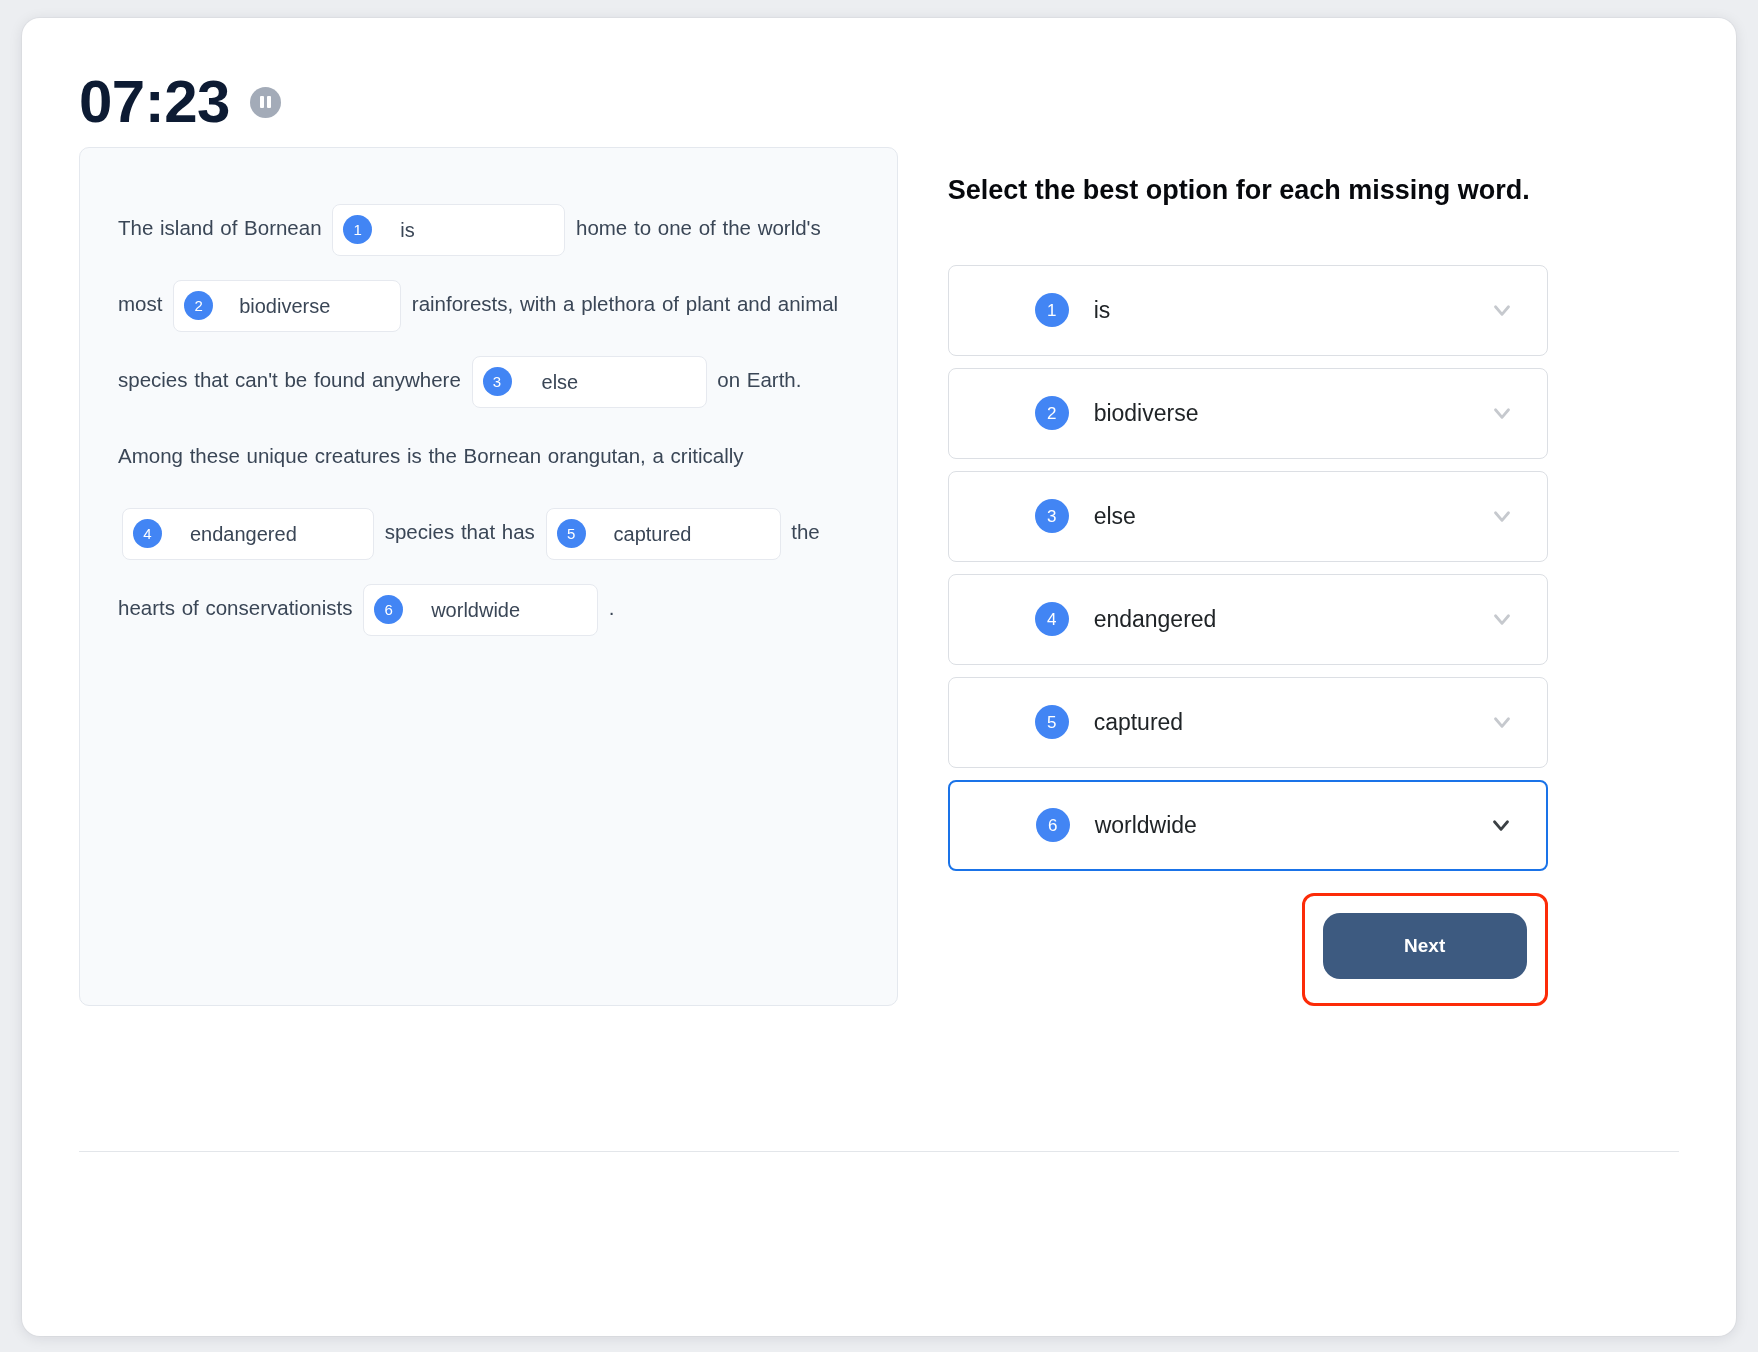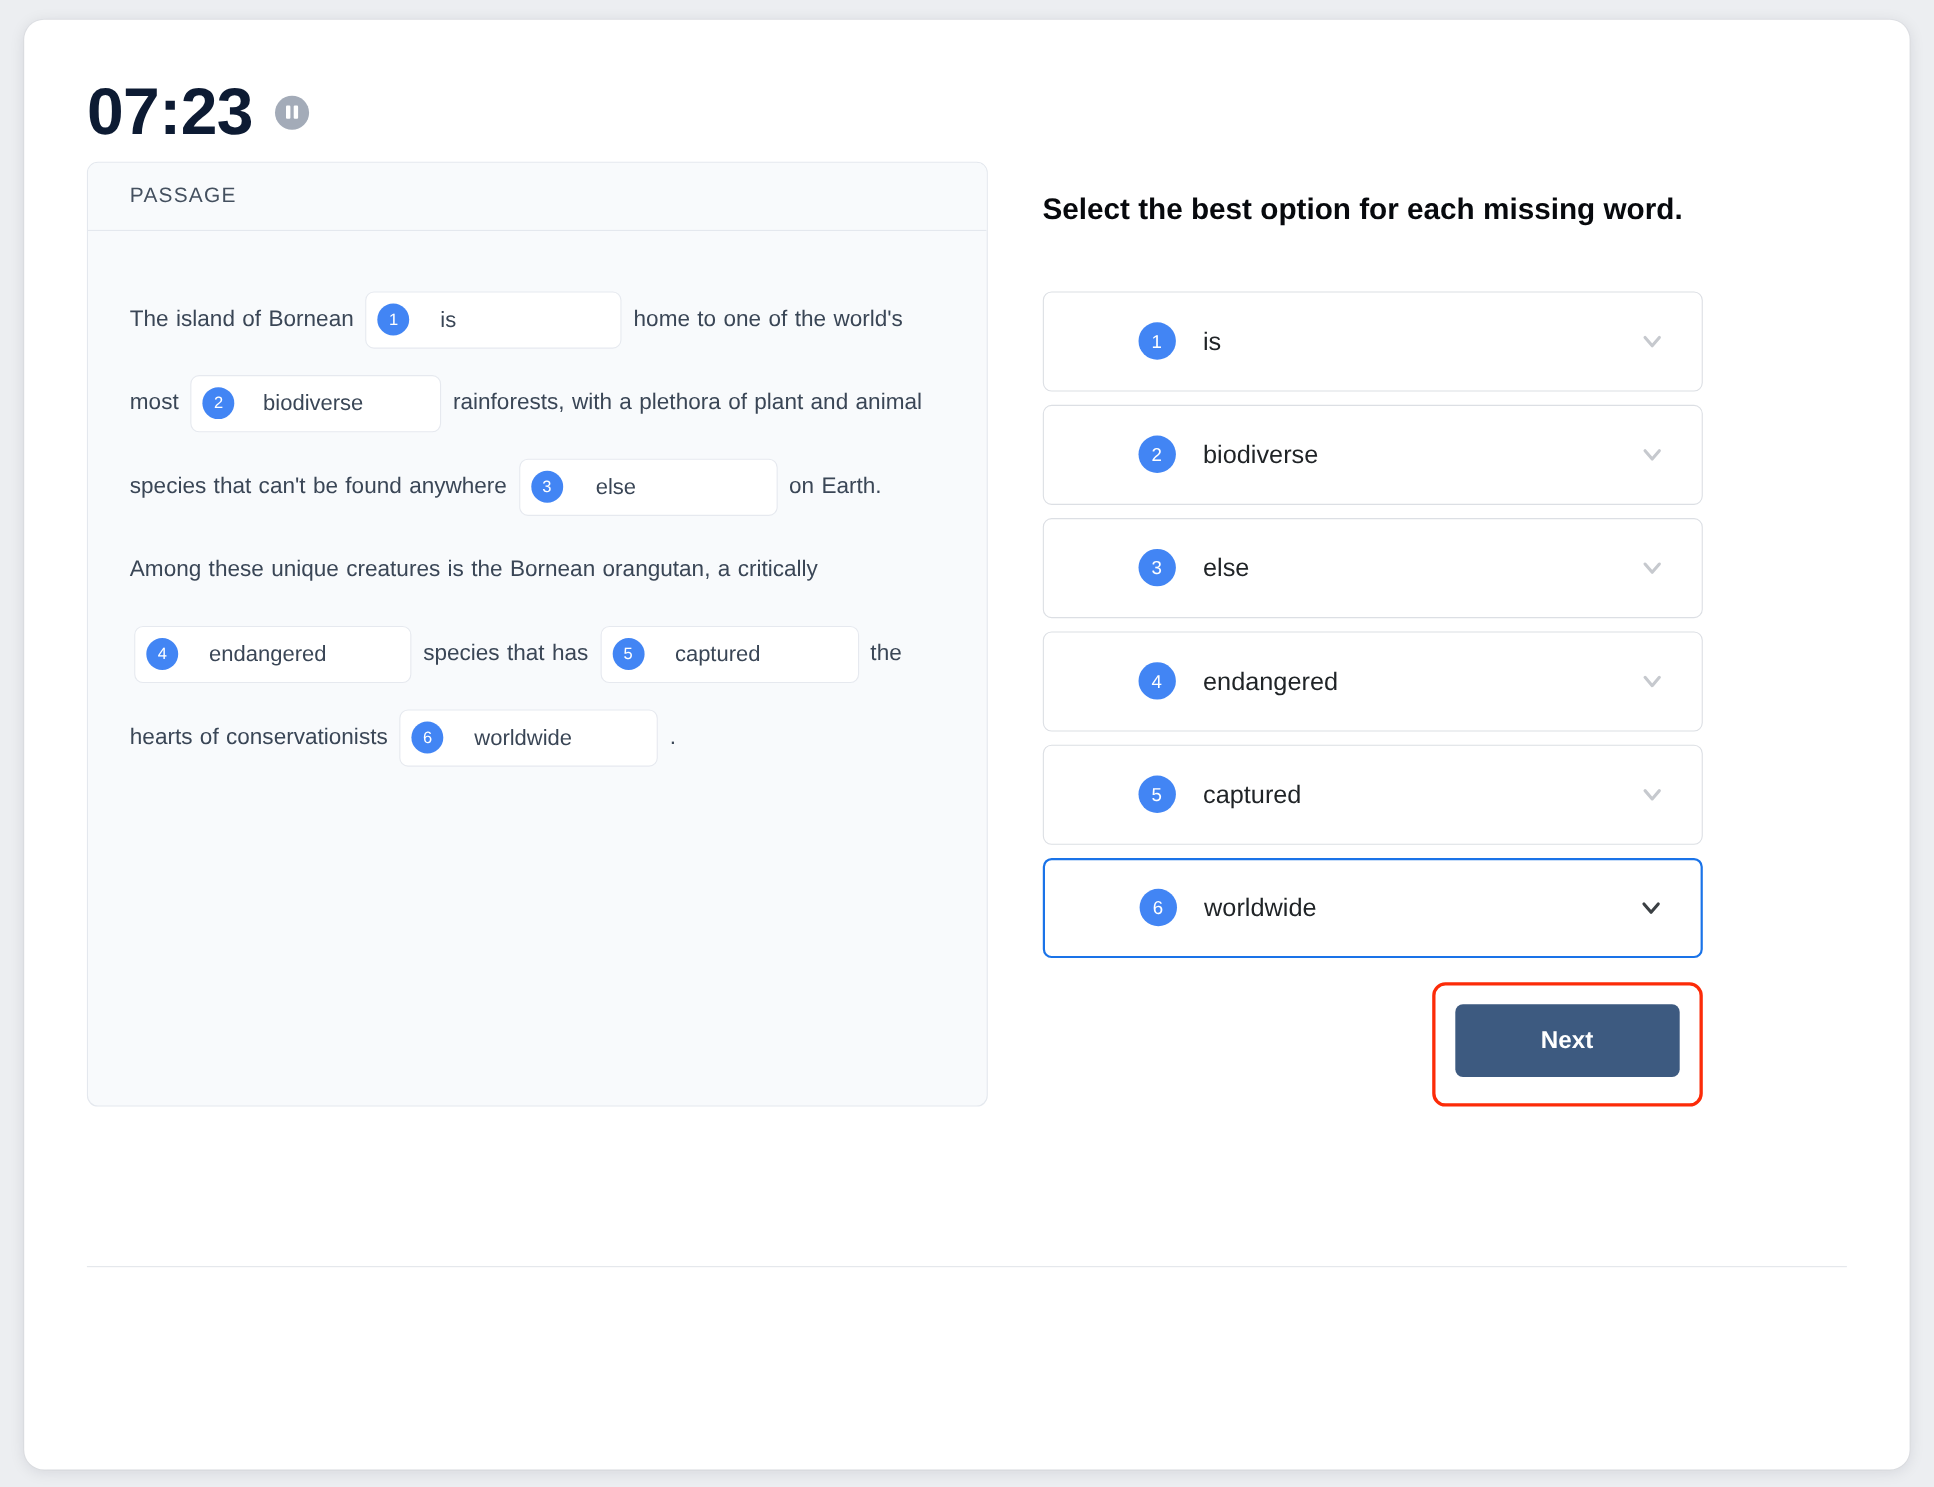--- a/index.html
+++ b/index.html
@@ -226,23 +226,23 @@
   .next-annot {
     border: 3px solid #fc2b08;
     border-radius: 12px;
     padding: 17px 18px 24px 18px;
   }
   .next-btn {
     width: 204px;
     height: 66px;
     background: #3d5a80;
     border: none;
-    border-radius: 7px;
+    border-radius: 17px;
     color: #ffffff;
-    font-size: 22px;
+    font-size: 19px;
     font-weight: 700;
     font-family: "Liberation Sans", sans-serif;
     cursor: pointer;
   }
 
   
   .divider {
     position: absolute;
     left: 57px;
     top: 1133px;
@@ -303,23 +303,20 @@
       <div class="timer-text">07:23</div>
       <button class="pause-btn">
         <i></i>
         <i></i>
       </button>
     </div>
 
     <div class="body-grid">
 
       <section class="passage-panel">
-        <div class="passage-header">
-          <span class="passage-header-label">PASSAGE</span>
-        </div>
         <div class="passage-body">
           <div class="passage-flow" id="passage-flow"><span class="ptext">The island of Bornean </span><span class="blank w1">
                 <span class="num">1</span>
                 <span class="word">is</span>
               </span><span class="ptext"> home to one of the world's most </span><span class="blank w2">
                 <span class="num">2</span>
                 <span class="word">biodiverse</span>
               </span><span class="ptext"> rainforests, with a plethora of plant and animal species that can't be found anywhere </span><span class="blank w3">
                 <span class="num">3</span>
                 <span class="word">else</span>

